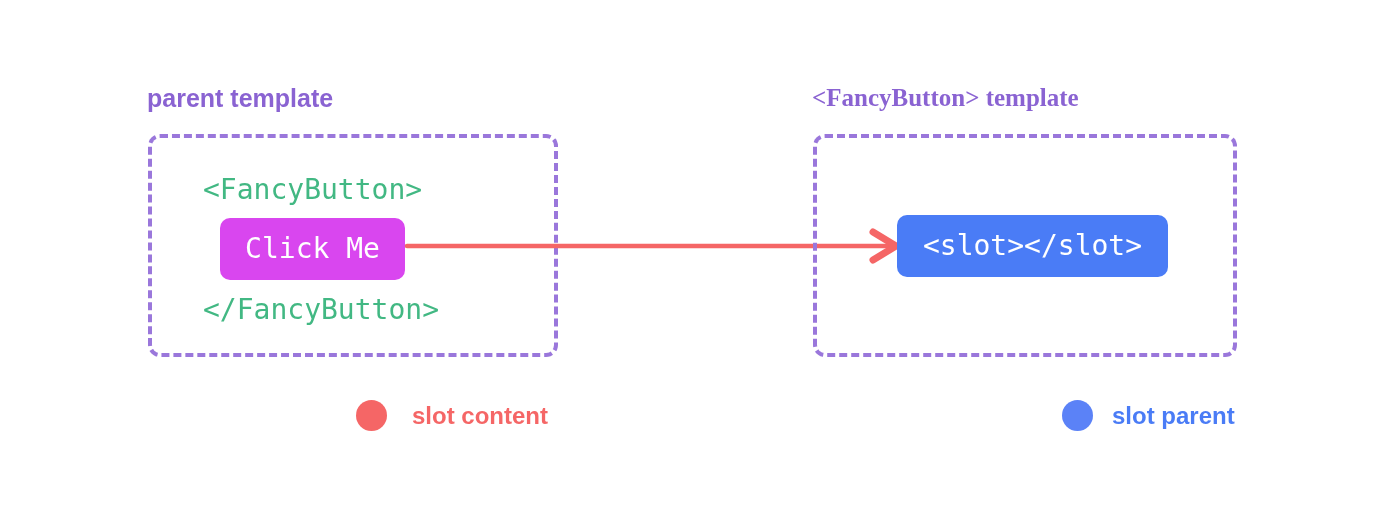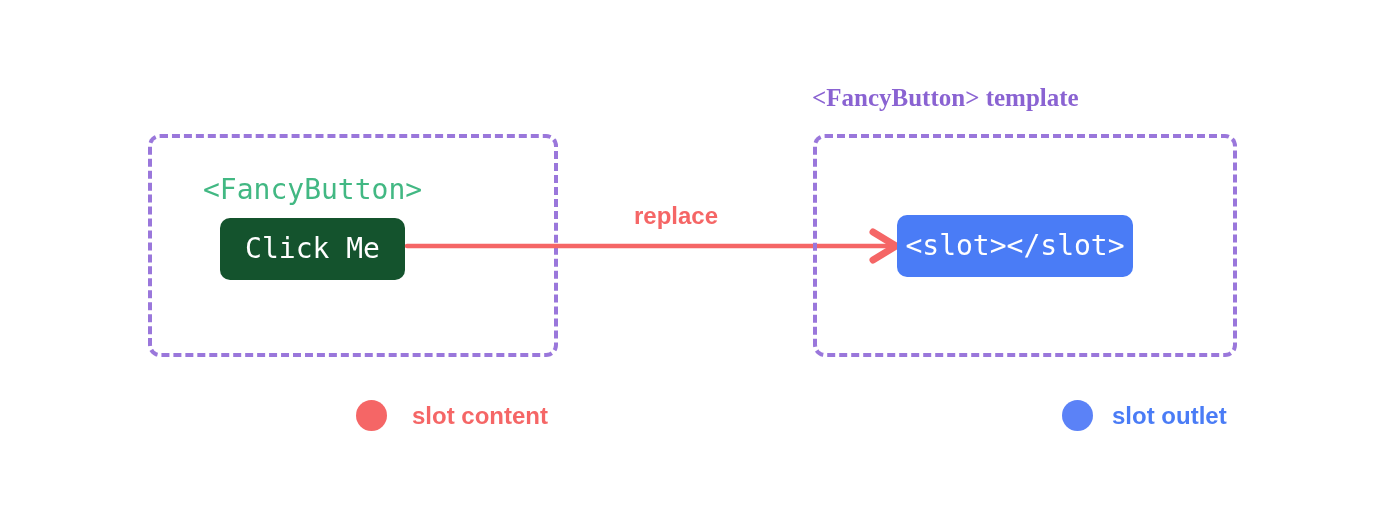--- a/index.html
+++ b/index.html
@@ -39,21 +39,21 @@
     line-height: 1;
   }
   .pill {
     border-radius: 10px;
     display: flex;
     align-items: center;
     justify-content: center;
     box-sizing: border-box;
   }
   .pill .code { color: #ffffff; }
-  .pill-red  { background: #14532d; }
+  .pill-red  { background: #d946ef; }
   .pill-blue { background: #4a7cf6; }
 
   .arrow-label {
     font-size: 24px;
     font-weight: 700;
     color: #f56666;
     text-align: center;
     white-space: nowrap;
   }
   .legend-dot {
@@ -77,46 +77,47 @@
     width: 1376px;
     height: 520px;
     pointer-events: none;
   }
 </style>
 </head>
 <body>
 
 <div class="stage">
 
+  <div class="abs panel-title" style="left:147px; top:84px;">parent template</div>
 
   <div class="abs dashed-box" style="left:148px; top:134px; width:410px; height:223px;"></div>
 
   <div class="abs code" style="left:203px; top:176px;">&lt;FancyButton&gt;</div>
 
   <div class="abs pill pill-red" style="left:220px; top:218px; width:185px; height:62px;">
     <span class="code">Click Me</span>
   </div>
 
+  <div class="abs code" style="left:203px; top:296px;">&lt;/FancyButton&gt;</div>
 
   <svg class="arrow-layer" viewBox="0 0 1376 520" xmlns="http://www.w3.org/2000/svg">
     <line x1="407" y1="246" x2="892" y2="246" stroke="#f56666" stroke-width="4.5" stroke-linecap="round"></line>
     <polyline points="873,232 896,246 873,260" fill="none" stroke="#f56666" stroke-width="7" stroke-linecap="round" stroke-linejoin="round"></polyline>
   </svg>
 
-  <div class="abs arrow-label" style="left:600px; top:202px; width:152px;">replace</div>
 
   <div class="abs panel-title" style="left:812px; top:84px;font-family:Liberation Serif, serif;">&lt;FancyButton&gt; template</div>
 
   <div class="abs dashed-box" style="left:813px; top:134px; width:424px; height:223px;"></div>
 
 
-  <div class="abs pill pill-blue" style="left:897px; top:215px; width:236px; height:62px;">
+  <div class="abs pill pill-blue" style="left:897px; top:215px; width:271px; height:62px;">
     <span class="code">&lt;slot&gt;&lt;/slot&gt;</span>
   </div>
 
 
   <div class="abs legend-dot dot-red" style="left:356px; top:400px;"></div>
   <div class="abs legend-text legend-red" style="left:412px; top:402px;">slot content</div>
 
   <div class="abs legend-dot dot-blue" style="left:1062px; top:400px;"></div>
-  <div class="abs legend-text legend-blue" style="left:1112px; top:402px;">slot outlet</div>
+  <div class="abs legend-text legend-blue" style="left:1112px; top:402px;">slot parent</div>
 
 </div>
 
 </body></html>

